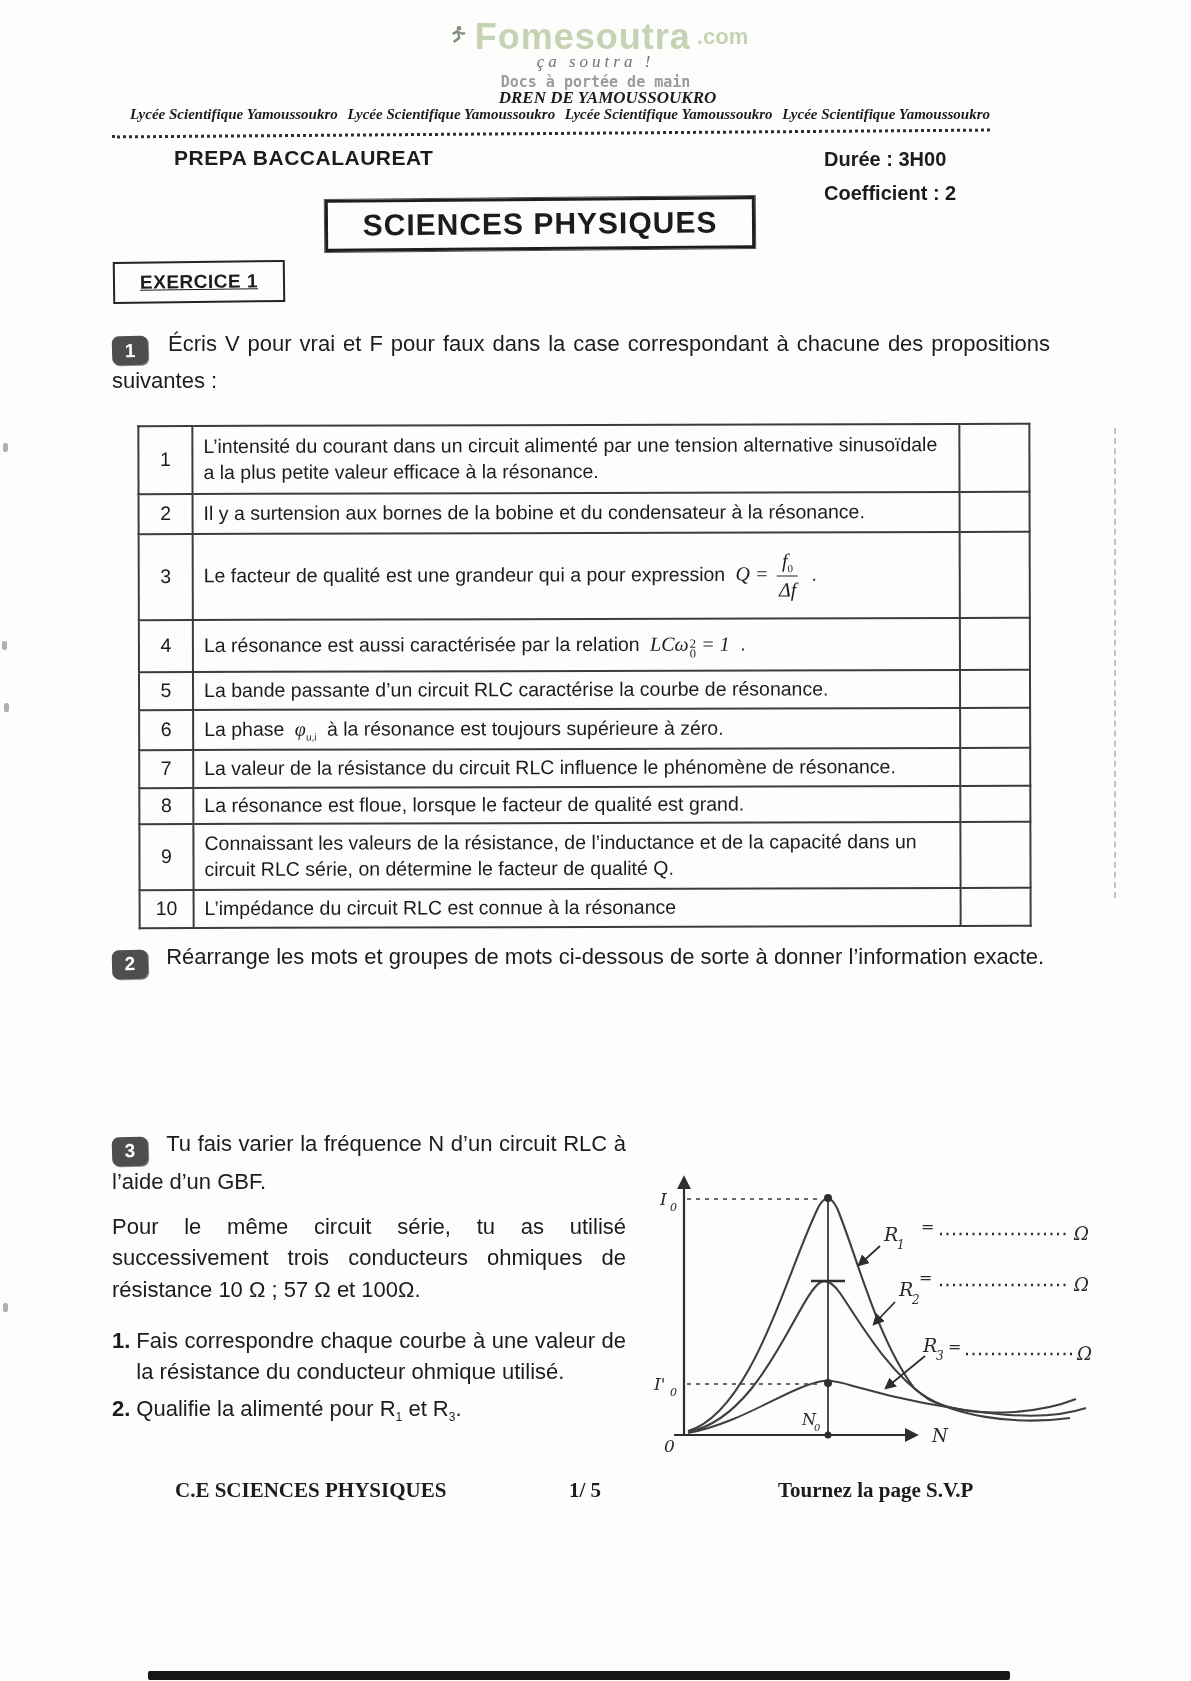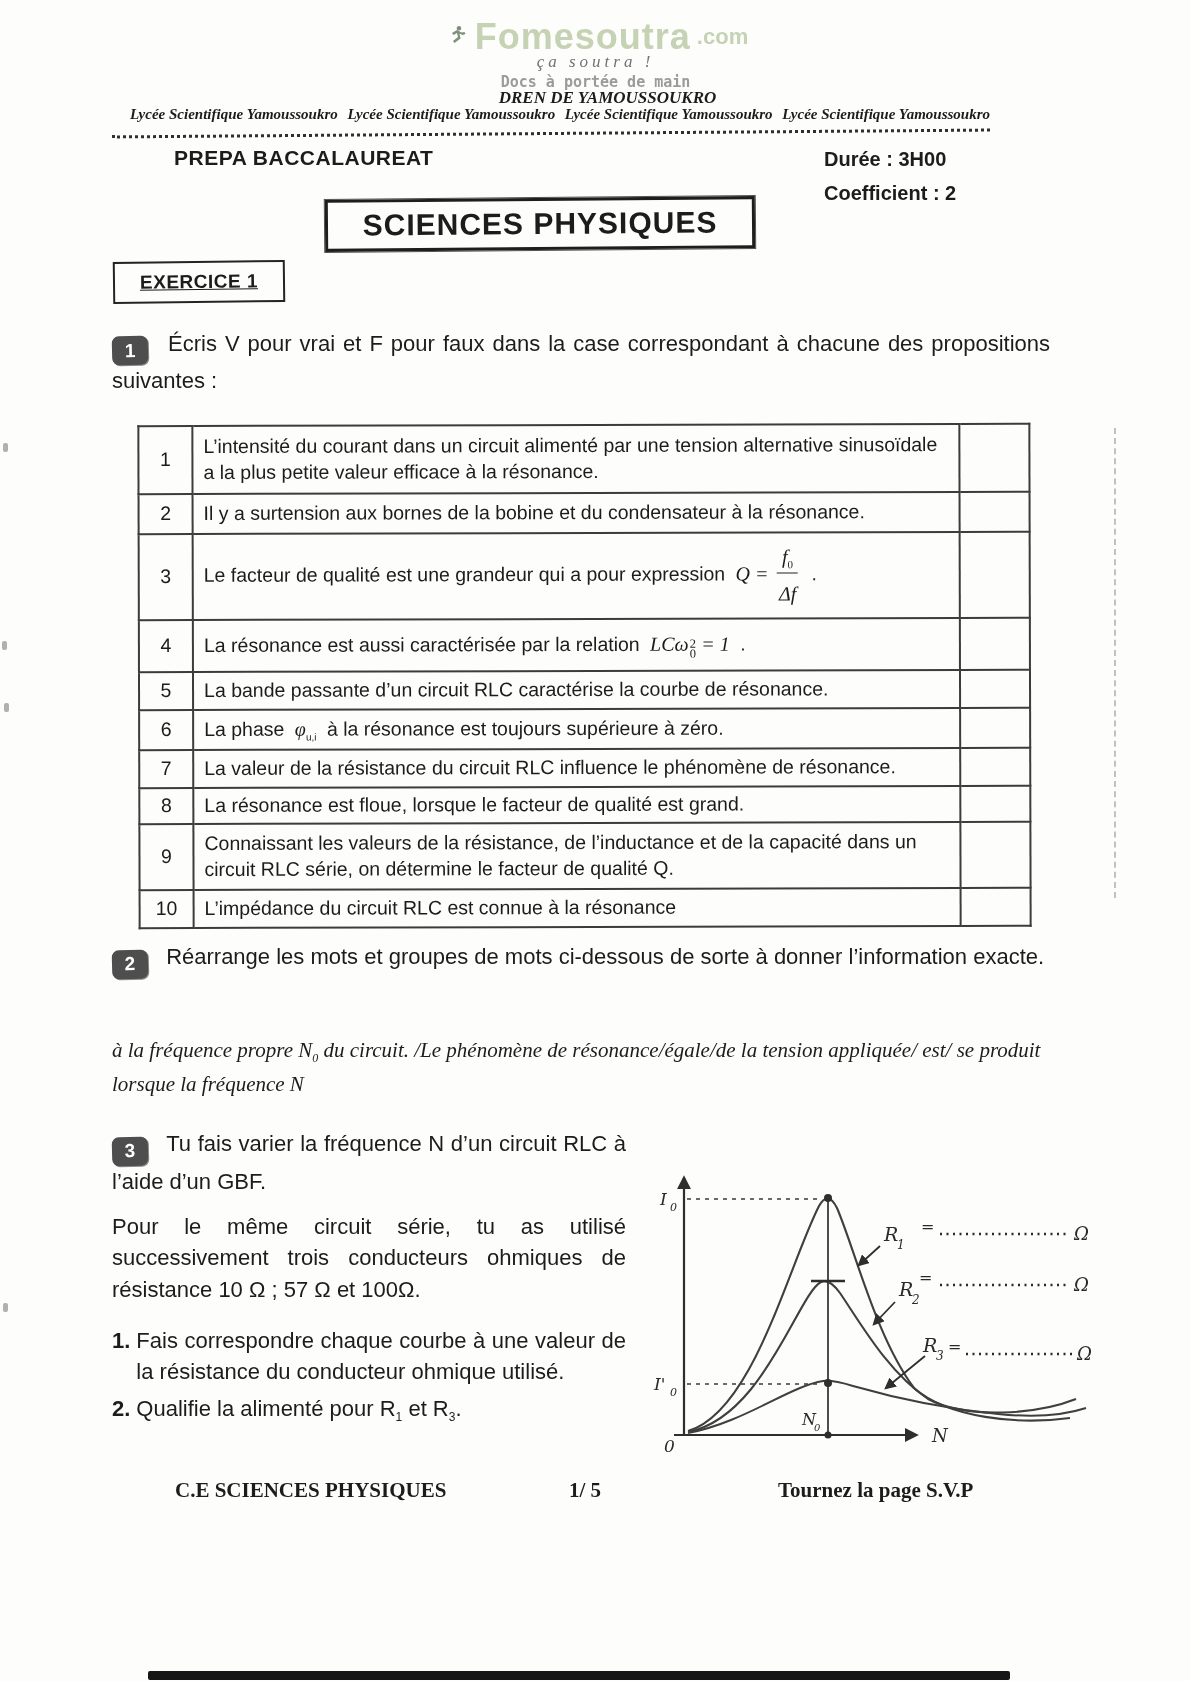--- a/index.html
+++ b/index.html
@@ -47,21 +47,21 @@
   
   .tf-table{position:absolute; top:424px; left:138px; width:893px; border-collapse:collapse;
     transform:rotate(-0.15deg);}
   .tf-table td{border:2px solid #3c3c3c; font-size:19.5px; line-height:1.32; padding:2px 10px;}
   .tf-table .c-num{width:44px; text-align:center; padding:2px 4px;}
   .tf-table .c-ans{width:48px;}
   .m-it{font-family:"Liberation Serif","DejaVu Serif",serif; font-style:italic; font-size:20px;}
   .mathml{margin:0 5px; white-space:nowrap;}
   .frac{display:inline-block; vertical-align:middle; text-align:center; margin:0 3px; line-height:1.05;}
   .frac .top{display:block; border-bottom:1.6px solid #222; padding:0 5px 1px;}
-  .frac .bot{display:block; padding-top:10px;font-style:italic;}
+  .frac .bot{display:block; padding-top:3px;font-style:italic;}
   .ss{font-size:11px; vertical-align:sub; font-family:"Liberation Serif","DejaVu Serif",serif;}
   .supsub{display:inline-block; vertical-align:-7px; line-height:0.8; font-size:12.5px;
     font-family:"Liberation Serif","DejaVu Serif",serif; margin-left:1px; text-align:left;}
   .supsub .sps{display:block;}
   .phisub{font-size:10px;}
   .rsub{font-size:12px;}
   
   .q3col{position:absolute; top:1128px; left:112px; width:514px; font-size:22px; line-height:1.42; text-align:justify;}
   .q3col p{margin:0 0 14px 0;}
   .q3list{margin-top:20px;}
@@ -192,23 +192,20 @@
       <td class="c-num">10</td>
       <td class="c-txt">L’impédance du circuit RLC est connue à la résonance</td>
       <td class="c-ans"></td>
     </tr>
   </tbody>
     </table>
 
   <div class="q2">
     <span class="badge">2</span>
     <span>Réarrange les mots et groupes de mots ci-dessous de sorte à donner l’information exacte.</span>
-  </div>
-  <div class="fragments">
-    <span>à la fréquence propre N</span><sub>0</sub><span> du circuit. /Le phénomène de résonance/égale/de la tension appliquée/ est/ se produit lorsque la fréquence N</span>
   </div>
 
   <div class="q3col">
     <p>
       <span class="badge">3</span>
       <span>Tu fais varier la fréquence N d’un circuit RLC à l’aide d’un GBF.</span>
     </p>
     <p>Pour le même circuit série, tu as utilisé successivement trois conducteurs ohmiques de résistance 10 Ω ; 57 Ω et 100Ω.</p>
     <div class="q3list">
       <div class="q3item">

